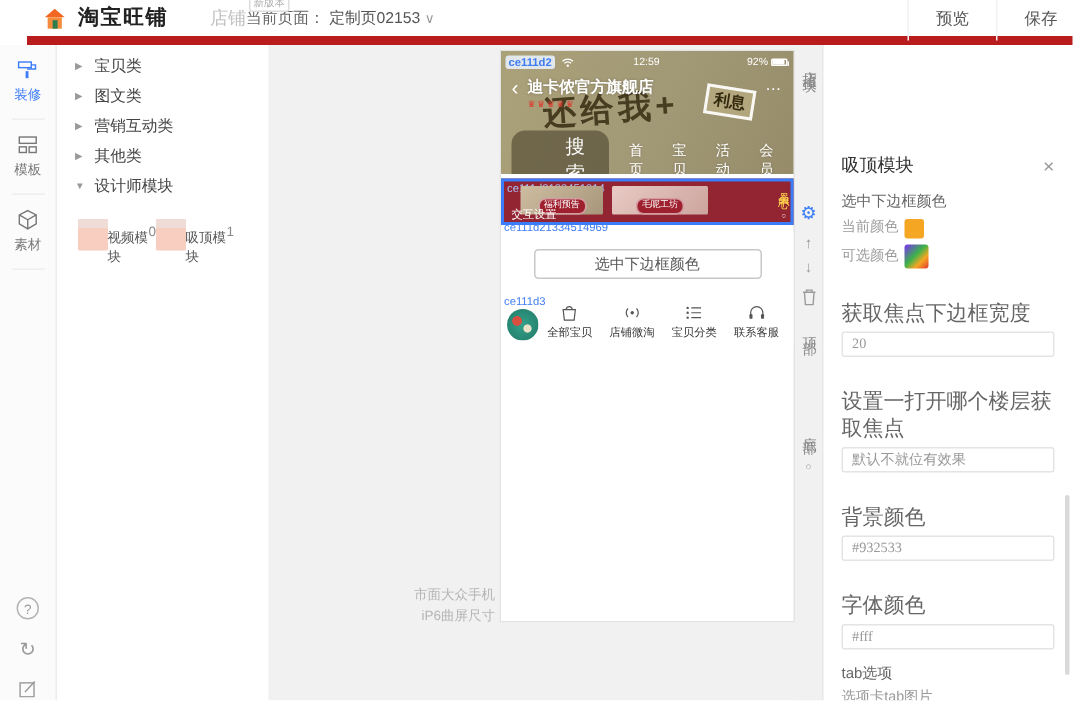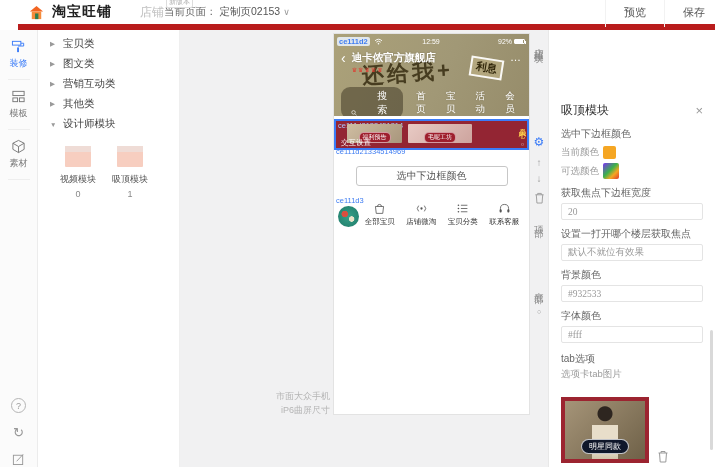--- a/index.html
+++ b/index.html
@@ -35,21 +35,21 @@
     font-size:9px;display:flex;align-items:center;justify-content:center;cursor:pointer}
   .refico{color:#999;font-size:13px;cursor:pointer;line-height:1}
 
   
   .mpanel{position:absolute;left:38px;top:30px;width:142px;height:437px;background:#fff;
     border-right:1px solid #efefef;z-index:10;padding-top:4px}
   .cat{display:flex;align-items:center;gap:6px;height:20px;padding-left:12px;
     color:#444;font-size:10.5px;cursor:pointer}
   .cat .arrow{color:#9a9a9a;font-size:6.5px;width:7px}
   .thumbrow{display:flex;padding:12px 0 0 14px}
-  .thumbitem{width:52px;display:flex;flex-direction:column;align-items:center;cursor:pointer}
+  .thumbitem{width:52px;display:flex;flex-direction:row;align-items:flex-start;cursor:pointer}
   .thumb{width:26px;height:21px;background:#f7cec0;border-radius:1px;overflow:hidden}
   .thumb .tstrip{height:6px;background:#efdcd6}
   .tname{margin-top:6px;font-size:9px;color:#555}
   .tcount{margin-top:3px;font-size:9px;color:#888}
 
   
   .canvas{position:absolute;left:180px;top:30px;width:368px;height:437px;background:#f1f1f2}
   .sizenote{position:absolute;left:246px;top:389px;width:84px;text-align:right;
     font-size:9px;color:#b5b5b5;line-height:1.6;z-index:5}
 
@@ -74,21 +74,21 @@
   .bat::before{content:"";position:absolute;left:0;top:0;bottom:0;width:8px;background:#fff}
   .bat::after{content:"";position:absolute;right:-2px;top:1px;width:1px;height:3px;background:#fff}
   .shoprow{position:absolute;top:17px;left:7px;right:7px;display:flex;color:#fff;z-index:3}
   .backico{font-size:14px;line-height:1;margin-right:6px;cursor:pointer}
   .shopname{font-size:10.5px;font-weight:bold;text-shadow:0 0 2px rgba(0,0,0,.25)}
   .crowns{font-size:6px;color:#e0392f;letter-spacing:1px;margin-top:2px;line-height:1}
   .moreico{margin-left:auto;font-size:11px;letter-spacing:1px;cursor:pointer}
   .tabsrow{position:absolute;left:7px;right:7px;top:53px;display:flex;align-items:center;
     gap:13px;color:#fff;font-size:9.5px;z-index:3}
   .searchpill{display:flex;align-items:flex-end;gap:20px;background:rgba(35,28,14,.42);
-    border-radius:9px;padding:2px 10px;font-size:10px;cursor:pointer}
+    border-radius:9px;padding:2px 10px;font-size:13px;cursor:pointer}
   .btab{cursor:pointer;text-shadow:0 0 2px rgba(0,0,0,.2)}
 
   
   .sticky{position:absolute;left:0;top:85px;width:195px;height:31px;background:#932533;
     border:2px solid #3b7cf8;cursor:pointer}
   .stid{position:absolute;left:2px;top:0;color:#a9c6ff;font-size:7.5px;max-width:118px;
     overflow:hidden;white-space:nowrap}
   .scard{position:absolute;top:3px;height:19px;border-radius:1px}
   .scard1{left:11px;width:55px;background:linear-gradient(135deg,#cfbda1,#a8967c)}
   .scard2{left:72px;width:64px;background:linear-gradient(135deg,#e8cac4,#cda49e)}
@@ -134,21 +134,21 @@
   .sptitle{display:flex;align-items:center;justify-content:space-between;margin-bottom:8px}
   .sptitle .t{font-size:12px;color:#333}
   .spclose{color:#999;font-size:13px;cursor:pointer;line-height:1}
   .seclabel{font-size:10px;color:#666;margin-bottom:5px}
   .crow{display:flex;align-items:center;margin-bottom:4px}
   .clabel{font-size:9.5px;color:#9a9a9a;width:42px;line-height:1.3}
   .swatch{width:13px;height:13px;border-radius:2px;cursor:pointer}
   .swatch.orange{background:#f5a623}
   .swatch.rainbow{width:16px;height:16px;background:
     linear-gradient(135deg,#7b2ff7 0%,#3bb24a 45%,#f5a623 70%,#e0392f 100%)}
-  .flabel{font-size:10px;color:#666;margin:7px 0 3px}
+  .flabel{font-size:14px;color:#666;margin:21px 0 3px}
   .inp{display:block;width:100%;height:17px;border:1px solid #e4e4e4;border-radius:2px;
     font-size:9.5px;color:#999;padding:0 6px;background:#fff;font-family:Liberation Serif, serif;outline:none}
   .tabsec{font-size:10px;color:#666;margin:9px 0 2px}
   .sublabel{font-size:9.5px;color:#9a9a9a;margin-bottom:16px}
   .imgrow{display:flex;align-items:flex-end;gap:8px;margin-bottom:3px}
   .tabimg{width:88px;height:66px;background:#9c2430;padding:4px;position:relative;cursor:pointer}
   .tabimg .photo{width:100%;height:100%;background:
     radial-gradient(circle at 50% 22%,#2e2620 0 7px,transparent 8px),
     linear-gradient(180deg,transparent 0 24px,#e8deca 24px 85%,#cfc3a9 100%) 50% 0/26px 100% no-repeat,
     linear-gradient(135deg,#a59478,#6f6148)}

